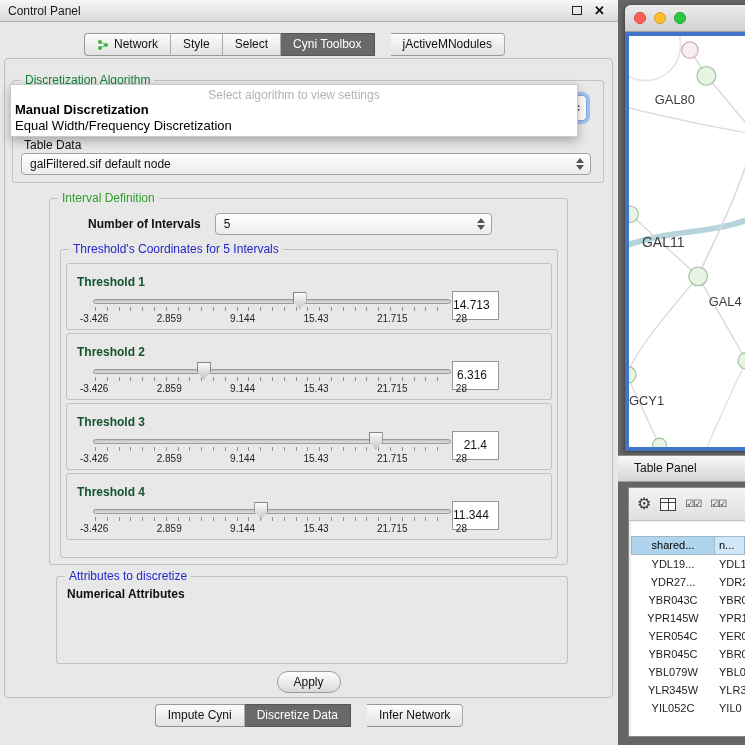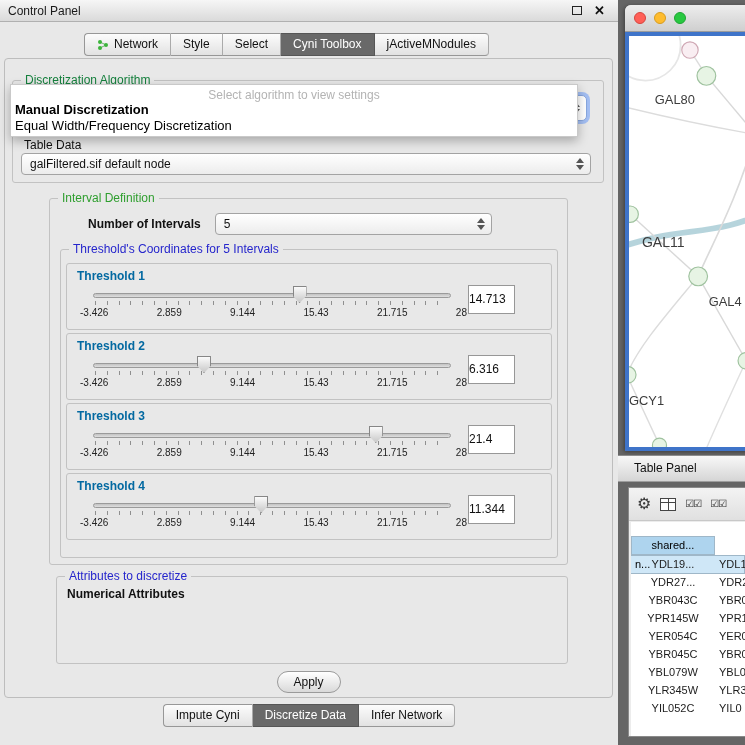--- a/index.html
+++ b/index.html
@@ -14,21 +14,21 @@
   .tb-title { position:absolute; left:8px; top:4px; font-size:12px; color:#1a1a1a; }
   .float-icon { position:absolute; right:36px; top:6px; width:10px; height:9px; border:1.5px solid #222; background:transparent; }
   .close-icon { position:absolute; right:13px; top:3px; font-size:13px; font-weight:bold; color:#111; cursor:default; }
 
   
   .tabbar { position:absolute; left:84px; top:33px; height:23px; display:flex; }
   .tab { display:flex; align-items:center; gap:5px; padding:4px 12px; font-size:12px; color:#111;
          background:linear-gradient(#fcfcfc,#e2e2e2); border-top:1px solid #979797; border-bottom:1px solid #979797;
          border-right:1px solid #aaa; line-height:21px; }
   .tab:first-child { border-left:1px solid #979797; border-radius:4px 0 0 4px; }
-  .tab:last-child  { border-radius:0 4px 4px 0; }
+  .tab:last-child  { border-radius:0 4px 4px 0;margin-left:16px; }
   .tab.selected { background:#696969; color:#fff; border-color:#565656; }
   .net-icon svg { display:block; }
 
   .panel-body { position:absolute; left:4px; top:58px; width:609px; height:640px;
                 border:1px solid #bdbdbd; border-radius:4px; }
 
   
   .group { position:absolute; border:1px solid #c2c2c2; border-radius:3px; }
   .group-title { position:absolute; top:-8px; left:8px; background:#e8e8e8; padding:0 4px; font-size:12px; white-space:nowrap; }
   .gt-black { color:#15803d; font-weight:normal; }
@@ -62,34 +62,34 @@
   .interval-group { left:44px; top:139px; width:519px; height:367px; }
   .num-row { position:absolute; left:38px; top:14px; display:flex; align-items:center; }
   .bold-label { font-size:12px; font-weight:bold; color:#111; }
   .num-combo { width:277px; height:22px; margin-left:14px; }
   .num-combo .combo-val { line-height:20px; }
 
   .thresholds-group { left:10px; top:50px; width:498px; height:309px; }
   .threshold-box { margin:0 5px 3px 5px; height:67px; border:1px solid #c2c2c2; border-radius:3px;
                    padding:4px 6px 0 8px; }
   .threshold-box.first { margin-top:13px; }
-  .t-label { font-size:12px; font-weight:bold; color:#0369a1; margin:1px 0 2px 2px; }
+  .t-label { font-size:12px; font-weight:bold; color:#14532d; margin:7px 0 2px 2px; }
   .t-row { display:flex; align-items:flex-start; margin-left:18px; margin-top:1px; }
   .slider { position:relative; width:358px; height:36px; }
   .track { position:absolute; left:0; top:8px; width:100%; height:5px; background:linear-gradient(#c2c2c2,#dedede);
            border:1px solid #9a9a9a; border-radius:3px; }
   .ticks { position:absolute; top:16px; left:2px; right:2px; height:4px;
            background-image:repeating-linear-gradient(to right,#8f8f8f 0 1px,transparent 1px 11.8px); }
   .thumb { position:absolute; top:1px; width:14px; height:17px; transform:translateX(-50%);
            background:linear-gradient(#fefefe,#c6c6c6); clip-path:polygon(0 0,100% 0,100% 58%,50% 100%,0 58%);
            box-shadow:inset 0 0 0 1px #868686; }
   .scale { position:absolute; top:22px; left:-13px; right:-16px; display:flex; justify-content:space-between;
            font-size:10px; color:#222; }
-  .value-box { width:47px; height:29px; margin-left:17px; margin-top:0; background:#fff; border:1px solid #979797;
-               font-size:12px; color:#111; text-align:right; line-height:27px; padding-right:22px; }
+  .value-box { width:47px; height:29px; margin-left:1px; margin-top:0; background:#fff; border:1px solid #979797;
+               font-size:12px; color:#111; text-align:right; line-height:27px; padding-right:11px; }
 
   
   .attr-group { left:51px; top:517px; width:512px; height:88px; }
   .attr-label { position:absolute; left:10px; top:10px; }
   .listbox { position:absolute; left:8px; top:30px; width:495px; height:53px; background:#fff;
              border:1px solid #a8a8a8; overflow:hidden; }
   .list-item { font-size:12px; color:#111; line-height:15px; padding-left:6px; white-space:nowrap; }
   .v-scrollbar { position:absolute; right:0; top:0; width:13px; height:100%; background:#f1f1f1; border-left:1px solid #cfcfcf; }
   .v-thumb { position:absolute; right:1px; top:1px; width:10px; height:30px; background:#c3c3c3; border-radius:5px; }
 
@@ -119,21 +119,21 @@
   .table-window { position:absolute; left:10px; top:487px; width:117px; height:250px; background:#ececec;
                   border:1px solid #8a8a8a; border-right:none; overflow:hidden; }
   .table-toolbar { height:33px; display:flex; align-items:center; gap:9px; padding-left:8px;
                    background:linear-gradient(#f3f3f3,#e0e0e0); border-bottom:1px solid #c8c8c8; }
   .gear { font-size:16px; color:#3a3a3a; line-height:1; }
   .cols-icon { width:16px; height:13px; border:1px solid #444; background:#fdfdfd; position:relative; }
   .cols-icon::before { content:""; position:absolute; left:7px; top:0; bottom:0; width:1px; background:#444; }
   .cols-icon::after  { content:""; position:absolute; left:0; right:0; top:3px; height:1px; background:#444; }
   .check-icons { font-size:10px; letter-spacing:-1px; color:#2a2a2a; line-height:1; }
   .grid { position:absolute; top:34px; left:2px; right:0; bottom:0; background:#fff; }
-  .grid-header { display:flex; height:19px; margin-top:14px;flex-direction:column; }
+  .grid-header { display:flex; height:19px; margin-top:14px; }
   .hcell { font-size:11px; line-height:17px; border:1px solid #9fb7c8; }
   .hc1 { width:84px; background:#aed4ee; text-align:center; }
   .hc2 { flex:1; background:#cfe7f7; border-left:none; padding-left:4px; }
   .grid-row { display:flex; height:18px; }
   .cell { font-size:11px; line-height:18px; color:#1c1c1c; }
   .cc1 { width:84px; text-align:center; }
   .cc2 { flex:1; padding-left:4px; white-space:nowrap; overflow:hidden; }
 </style>
 </head>
 <body>

